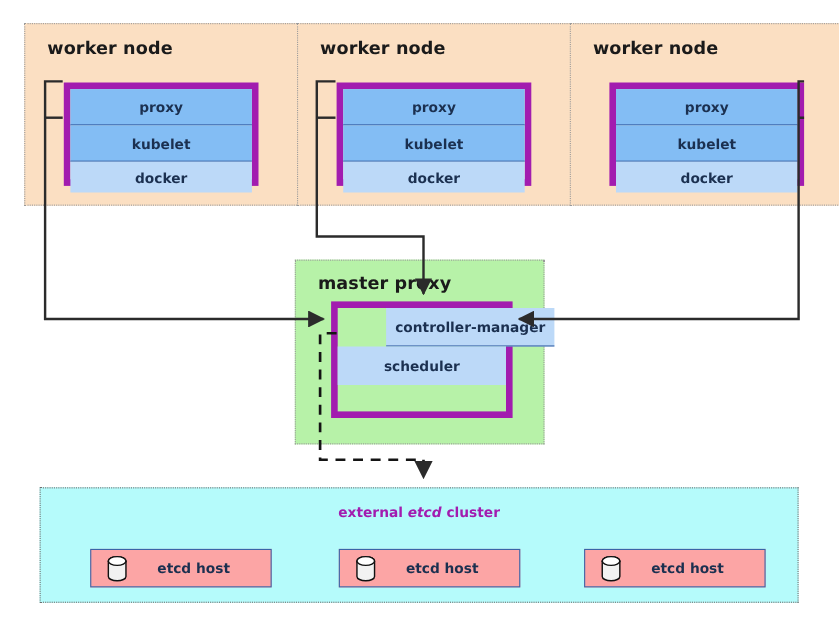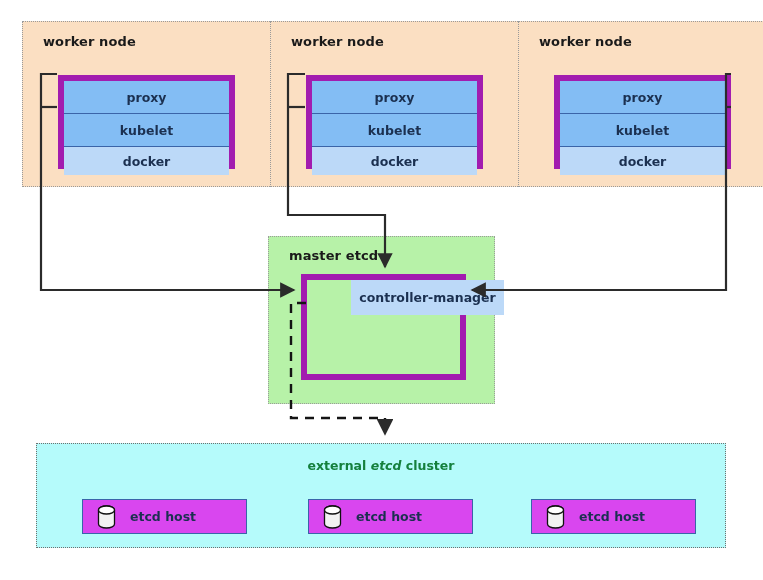--- a/index.html
+++ b/index.html
@@ -19,21 +19,21 @@
   }
 
   
   .zone {
     position: absolute;
     box-sizing: border-box;
     border: 1px dotted #7a7a7a;
   }
   .zone-label {
     position: absolute;
-    font-size: 13px;
+    font-size: 16px;
     font-weight: bold;
     color: #1a1a1a;
     white-space: nowrap;
     letter-spacing: 0.1px;
   }
 
   
   .worker-zone {
     background: #fbdfc2;
     border-color: #9a9a9a;
@@ -59,21 +59,21 @@
     border-color: #6f6f6f;
   }
   .etcd-title {
     position: absolute;
     top: 14px;
     left: 0;
     width: 100%;
     text-align: center;
     font-size: 12.5px;
     font-weight: bold;
-    color: #15803d;
+    color: #a21caf;
   }
   .etcd-title .ital { font-style: italic; }
 
   
   .stack {
     position: absolute;
     box-sizing: border-box;
     border: 6px solid #a21caf;
   }
   .cell {
@@ -88,27 +88,28 @@
     border-bottom: 1px solid #3a64a8;
   }
   .cell:last-child { border-bottom: none; }
   .cell.dark  { background: #83bdf4; }
   .cell.light { background: #bcd9f8; }
 
   
   .etcd-host {
     position: absolute;
     box-sizing: border-box;
-    background: #d946ef;
+    background: #fca5a5;
     border: 1px solid #3a64a8;
     display: flex;
     align-items: center;
     font-size: 12.5px;
     font-weight: bold;
     color: #1b3050;
+    gap: 13px;
   }
   .db-icon {
     margin-left: 14px;
     margin-right: 14px;
     flex: none;
     display: block;
   }
 
   
   #wires {
@@ -146,23 +147,24 @@
   <div class="zone worker-zone" style="left:518px; top:21px; width:250px; height:166px;">
     <div class="zone-label worker-label">worker node</div>
     <div class="stack" style="left:35px; top:53px; width:177px; height:94px;">
       <div class="cell dark" style="height:33px;">proxy</div>
       <div class="cell dark" style="height:33px;">kubelet</div>
       <div class="cell light" style="height:28px;">docker</div>
     </div>
   </div>
 
   <div class="zone master-zone" style="left:268px; top:236px; width:227px; height:168px;">
-    <div class="zone-label master-label">master etcd</div>
+    <div class="zone-label master-label">master proxy</div>
     <div class="stack" style="left:32px; top:37px; width:165px; height:106px;">
       <div class="cell light" style="height:35px;margin-left:44px;">controller-manager</div>
+      <div class="cell light" style="height:35px;">scheduler</div>
     </div>
   </div>
 
   <div class="zone etcd-zone" style="left:36px; top:443px; width:690px; height:105px;">
     <div class="etcd-title">
       <span>external </span><span class="ital">etcd</span><span> cluster</span>
     </div>
 
     <div class="etcd-host" style="left:45px; top:55px; width:165px; height:35px;">
       <svg class="db-icon" width="19" height="24" viewBox="0 0 19 24">

